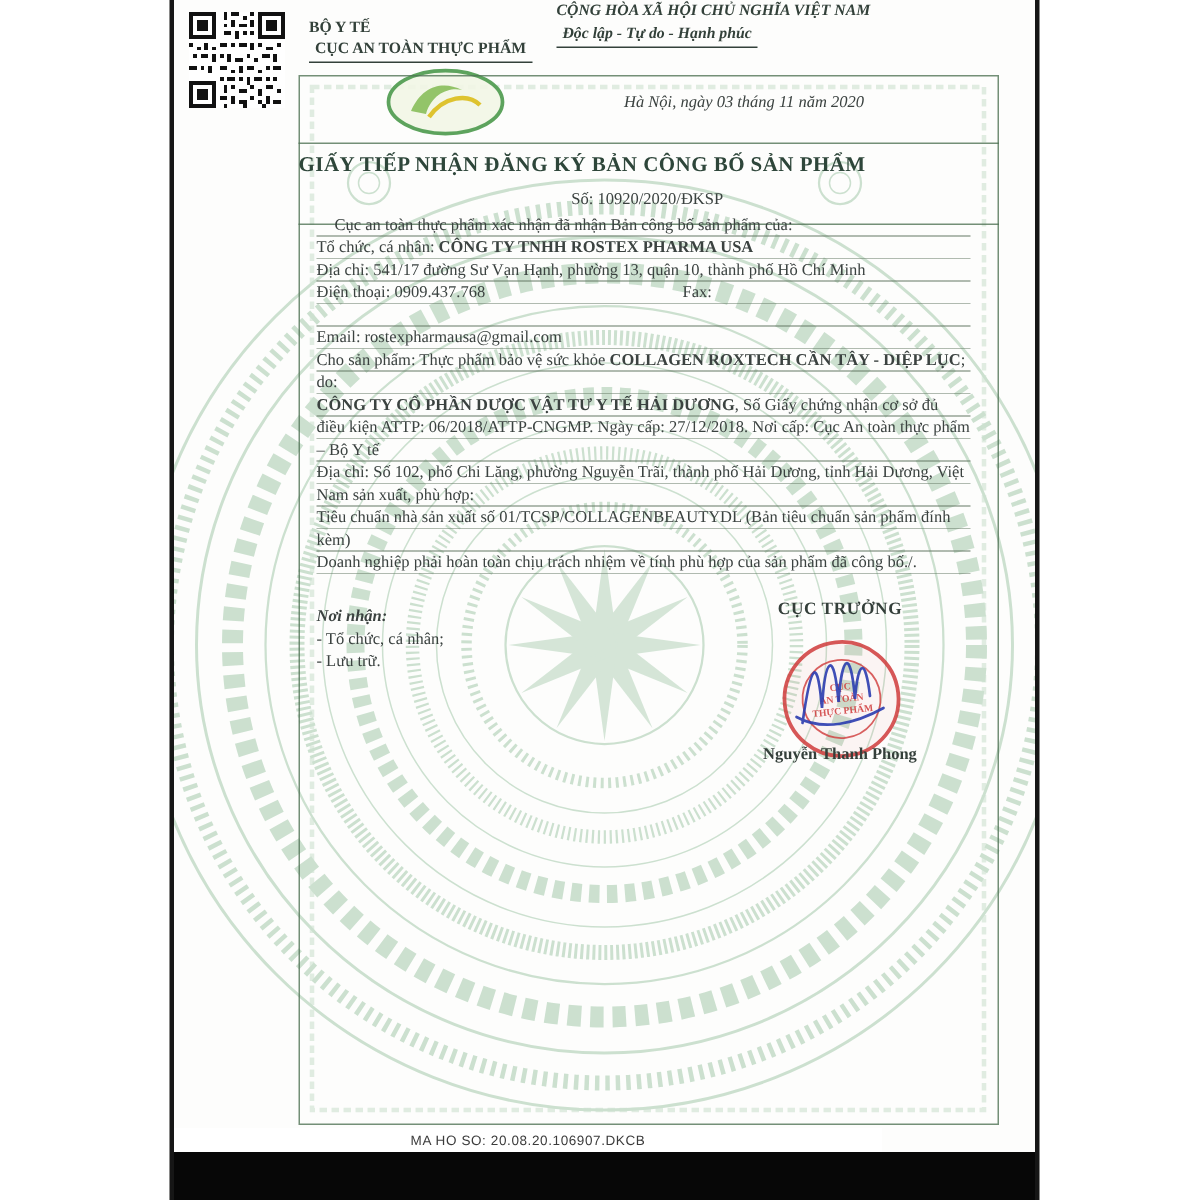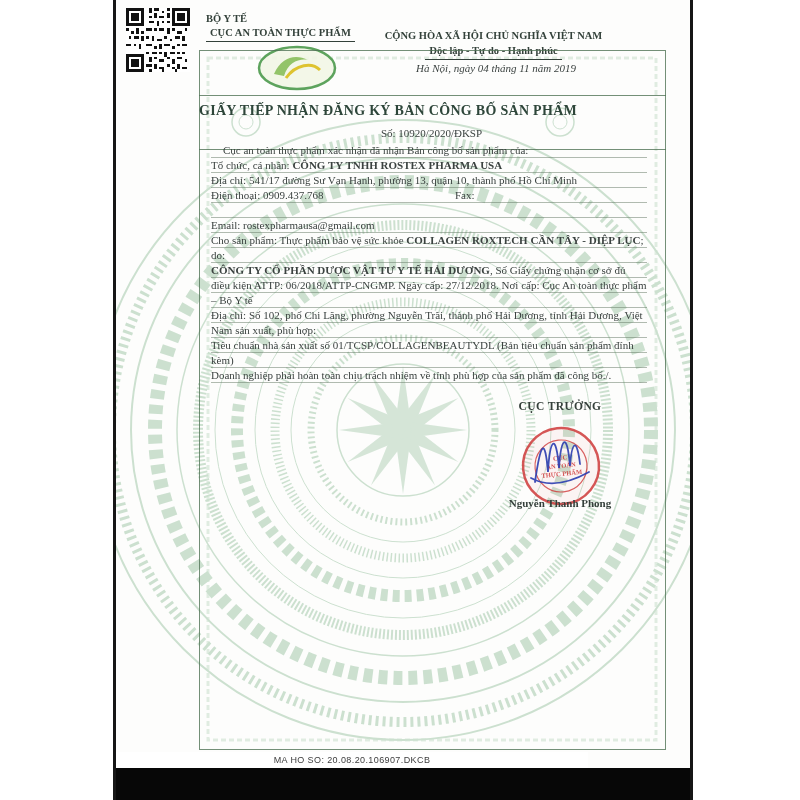--- a/index.html
+++ b/index.html
@@ -13,22 +13,22 @@
     box-sizing:content-box; overflow:hidden;
   }
   .photo > * { position:absolute; }
   .watermark { left:0; top:0; width:574px; height:800px; }
 
   .qr { left:10px; top:8px; width:64px; height:64px; background:#fff; }
   .qr svg { width:100%; height:100%; display:block; }
 
   .hdr-left { left:90px; top:12px; width:190px; text-align:left;
     font-size:10.5px; font-weight:bold; color:#33413a; line-height:14px; }
-  .hdr-right { left:255px; top:28px; width:245px; text-align:center;
-    font-size:10.5px; font-weight:bold; color:#33413a; line-height:15px; }
+  .hdr-right { left:255px; top:0; width:245px; 
+    font-size:10.5px; font-weight:bold; color:#33413a; line-height:15px;font-style:italic; }
   .u-line { display:inline-block; border-bottom:1px solid #33413a; padding:0 4px 1px 4px; }
 
   .logo { left:140px; top:44px; width:82px; height:48px; }
 
   .border-box { left:83px; top:50px; width:465px; height:698px;
     border:1px solid rgba(80,115,85,0.8); }
   .hline { left:83px; width:467px; height:0; border-top:1px solid rgba(80,115,85,0.8); }
   .hline1 { top:95px; } .hline2 { top:149px; }
 
   .dateline { left:260px; top:62px; width:240px; text-align:center;
@@ -135,21 +135,21 @@
     <svg class="logo" viewBox="0 0 82 48" xmlns="http://www.w3.org/2000/svg">
       <ellipse cx="41" cy="24" rx="38" ry="21" fill="#f2f7e6" stroke="#4c9a4c" stroke-width="2.5" opacity="0.9"></ellipse>
       <path d="M18 30 C26 12 40 10 52 16 C44 14 32 18 28 32 Z" fill="#7ab648" opacity="0.8"></path>
       <path d="M30 34 C40 20 56 18 64 26" stroke="#d8b500" stroke-width="3" fill="none" opacity="0.8"></path>
     </svg>
 
     <div class="border-box"></div>
     <div class="hline hline1"></div>
     <div class="hline hline2"></div>
 
-    <div class="dateline">Hà Nội, ngày 04 tháng 11 năm 2019</div>
+    <div class="dateline">Hà Nội, ngày 03 tháng 11 năm 2020</div>
 
     <div class="doc-title">GIẤY TIẾP NHẬN ĐĂNG KÝ BẢN CÔNG BỐ SẢN PHẨM</div>
     <div class="doc-number">Số: 10920/2020/ĐKSP</div>
 
     <div class="body-block">
       <p class="indent">Cục an toàn thực phẩm xác nhận đã nhận Bản công bố sản phẩm của:</p>
       <p><span>Tổ chức, cá nhân: </span><b>CÔNG TY TNHH ROSTEX PHARMA USA</b></p>
       <p>Địa chỉ: 541/17 đường Sư Vạn Hạnh, phường 13, quận 10, thành phố Hồ Chí Minh</p>
       <p class="phone-row">
           <span class="phone-cell">Điện thoại: 0909.437.768</span>
@@ -157,20 +157,25 @@
         </p>
       <div class="blank-row"></div>
       <p>Email: rostexpharmausa@gmail.com</p>
       <p><span>Cho sản phẩm:  Thực phẩm bảo vệ sức khỏe </span><b>COLLAGEN ROXTECH CẦN TÂY - DIỆP LỤC</b><span>; do:</span></p>
       <p><b>CÔNG TY CỔ PHẦN DƯỢC VẬT TƯ Y TẾ HẢI DƯƠNG</b><span>, Số Giấy chứng nhận cơ sở đủ điều kiện ATTP: 06/2018/ATTP-CNGMP. Ngày cấp: 27/12/2018. Nơi cấp: Cục An toàn thực phẩm – Bộ Y tế</span></p>
       <p>Địa chỉ: Số 102, phố Chi Lăng, phường Nguyễn Trãi, thành phố Hải Dương, tỉnh Hải Dương, Việt Nam sản xuất, phù hợp:</p>
       <p>Tiêu chuẩn nhà sản xuất số 01/TCSP/COLLAGENBEAUTYDL (Bản tiêu chuẩn sản phẩm đính kèm)</p>
       <p>Doanh nghiệp phải hoàn toàn chịu trách nhiệm về tính phù hợp của sản phẩm đã công bố./.</p>
     </div>
 
+    <div class="recipients">
+      <div class="rtitle">Nơi nhận:</div>
+      <div>- Tổ chức, cá nhân;</div>
+      <div>- Lưu trữ.</div>
+    </div>
 
     <div class="sign-title">CỤC TRƯỞNG</div>
     <svg class="stamp" viewBox="0 0 100 100" xmlns="http://www.w3.org/2000/svg">
       <g transform="rotate(-6 50 50)">
         <circle cx="50" cy="50" r="38" fill="rgba(214,60,60,0.05)" stroke="#cf3a3a" stroke-width="2.5" opacity="0.85"></circle>
         <circle cx="50" cy="50" r="26" fill="none" stroke="#cf3a3a" stroke-width="1.2" opacity="0.8"></circle>
         <text x="50" y="44" font-size="6.5" fill="#cf3a3a" text-anchor="middle" font-weight="bold" opacity="0.85">CỤC</text>
         <text x="50" y="52" font-size="6.5" fill="#cf3a3a" text-anchor="middle" font-weight="bold" opacity="0.85">AN TOÀN</text>
         <text x="50" y="60" font-size="6.5" fill="#cf3a3a" text-anchor="middle" font-weight="bold" opacity="0.85">THỰC PHẨM</text>
       </g>

